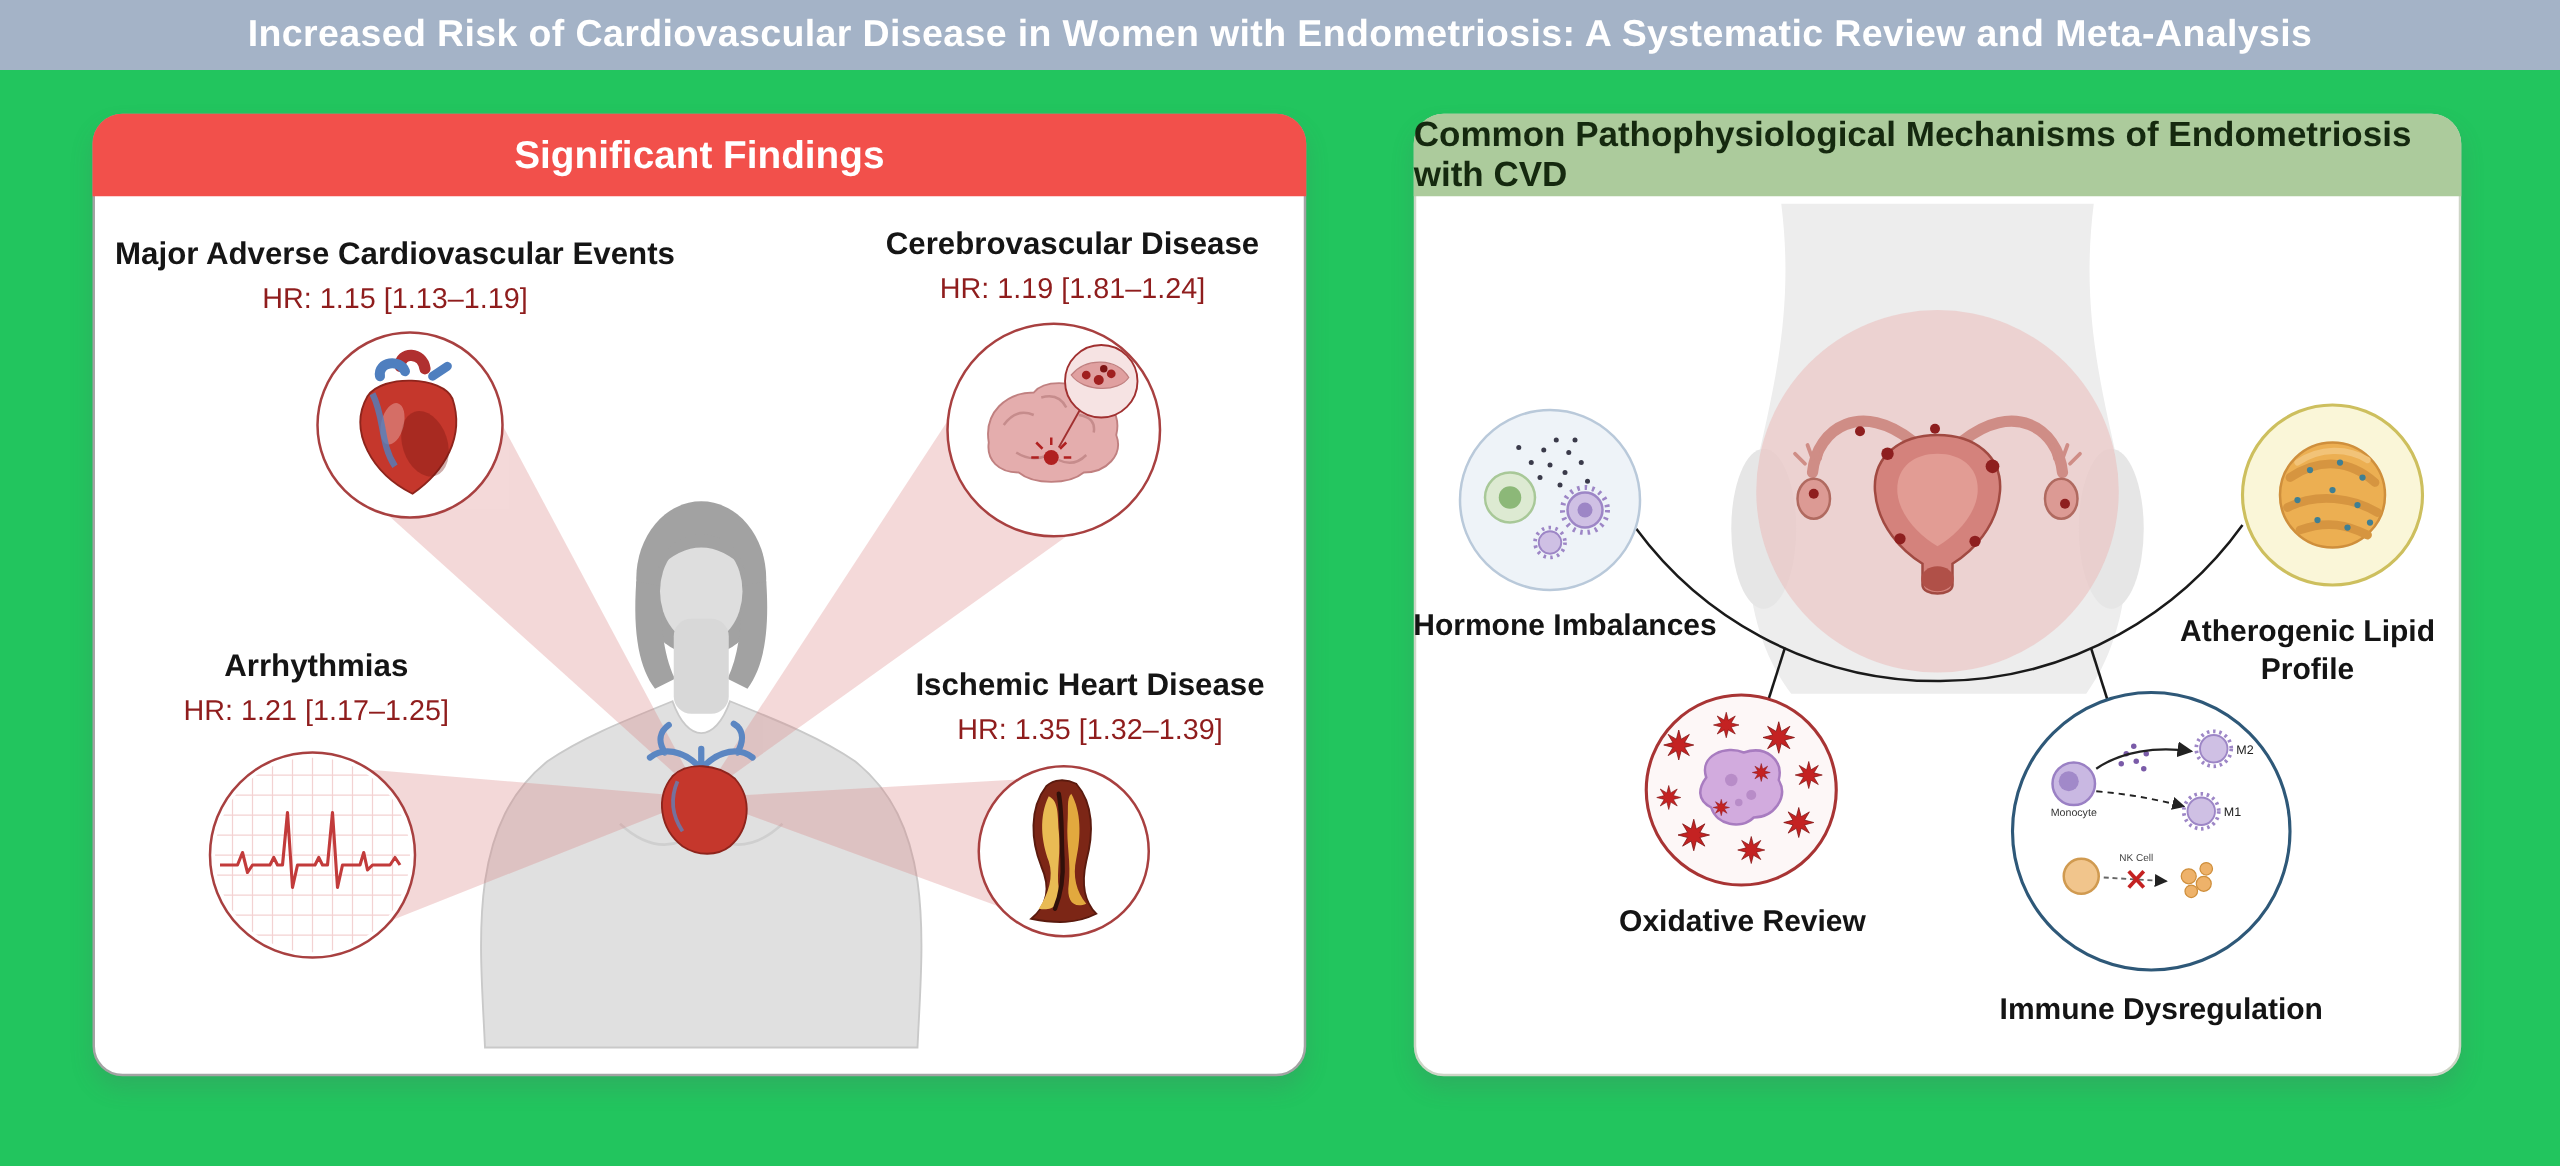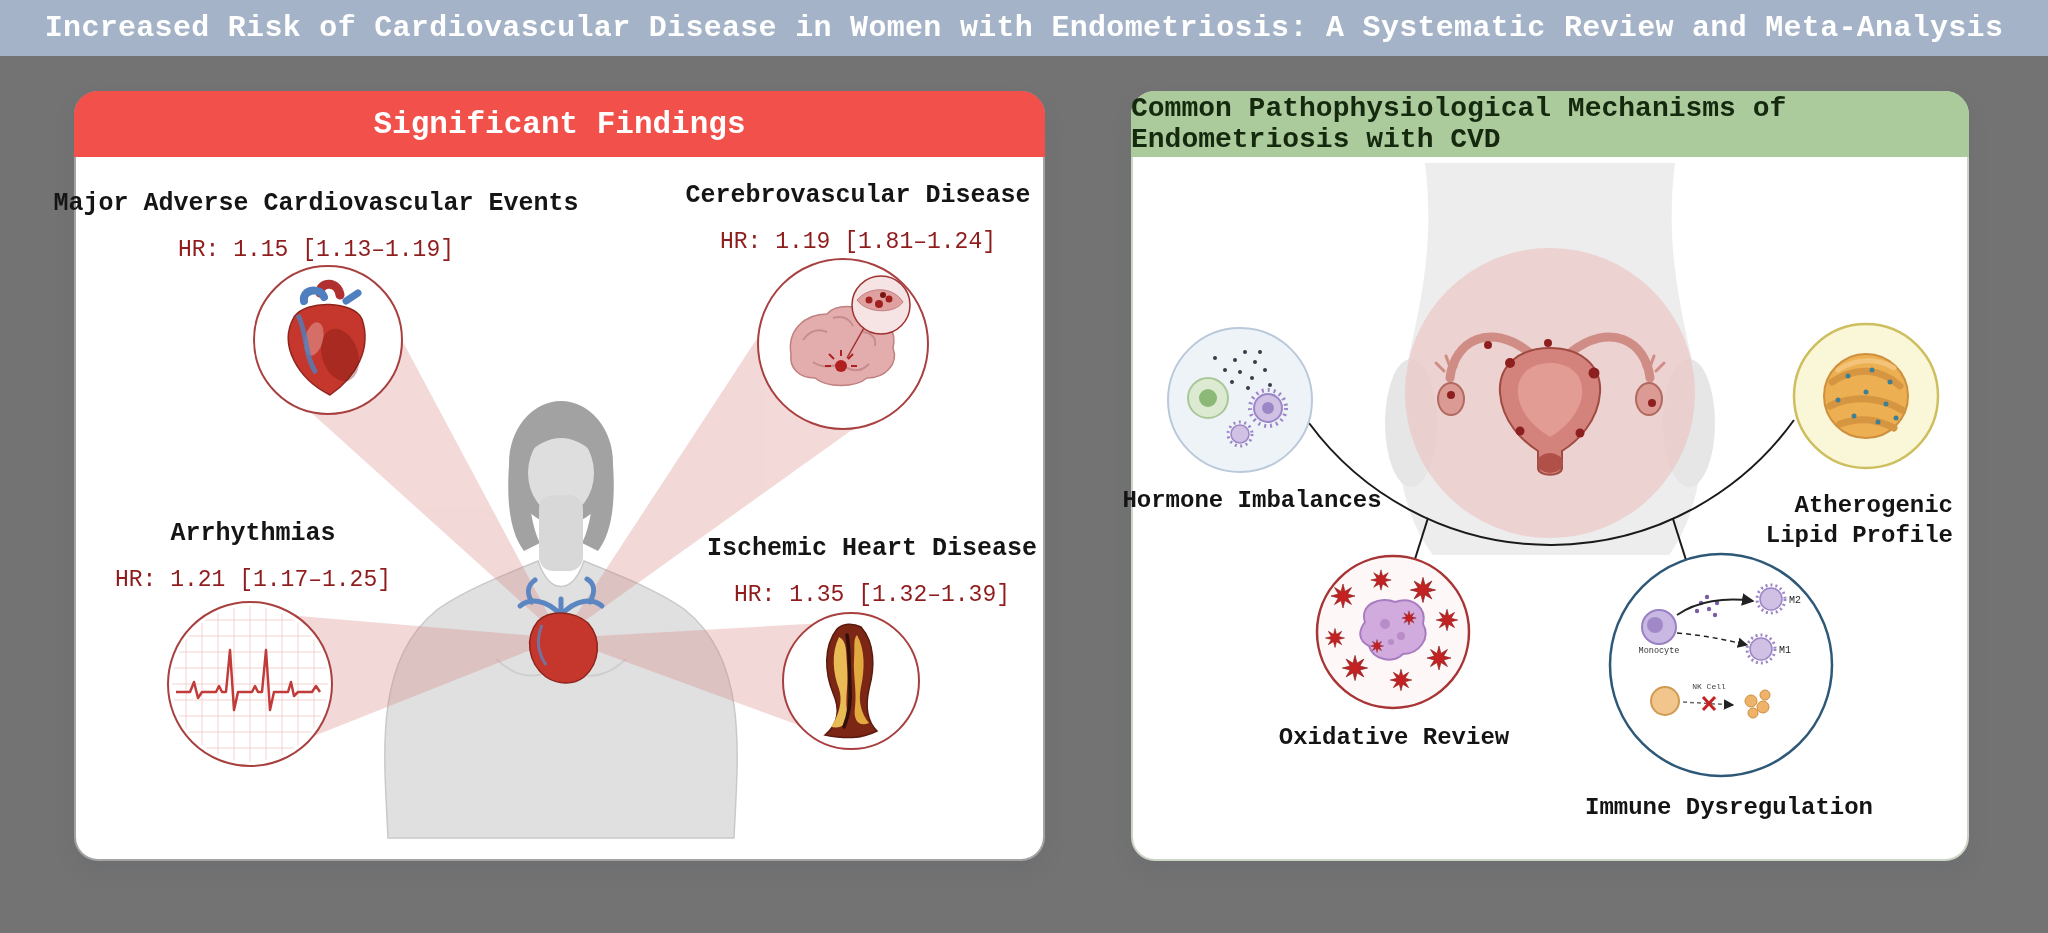--- a/index.html
+++ b/index.html
@@ -1,43 +1,43 @@
 <!DOCTYPE html>
 <html><head>
 <meta charset="utf-8">
 <style>
   html,body{margin:0;padding:0;background:#eaecee;}
-  .canvas{position:relative;width:2048px;height:933px;background:#737373;overflow:hidden;
-          font-family:Liberation Mono, monospace;}
+  .canvas{position:relative;width:2048px;height:933px;background:#22c55e;overflow:hidden;
+          font-family:Liberation Sans, sans-serif;}
 
   .title-bar{position:absolute;left:0;top:0;width:100%;height:56px;background:#a4b3c7;
              display:flex;align-items:center;justify-content:center;}
   .title-bar h1{margin:0;color:#ffffff;font-size:30px;font-weight:700;letter-spacing:.3px;}
 
   .panel{position:absolute;top:91px;height:766px;background:#ffffff;border-radius:24px;
          box-shadow:0 10px 18px rgba(90,95,105,.20);}
   .left-panel{left:74px;width:967px;border:2px solid #a3a3a3;}
   .right-panel{left:1131px;width:834px;border:2px solid #cdd5c6;}
 
   .panel-header{position:absolute;left:-2px;top:-2px;right:-2px;height:66px;
                 border-radius:24px 24px 0 0;display:flex;align-items:center;justify-content:center;}
   .panel-header.red{background:#f2504b;color:#ffffff;font-size:31px;font-weight:700;}
   .panel-header.green{background:#accb9c;color:#15290f;font-size:28px;font-weight:700;}
 
   .panel > svg{position:absolute;inset:0;width:100%;height:100%;pointer-events:none;}
 
   .finding{position:absolute;transform:translateX(-50%);text-align:center;white-space:nowrap;}
   .finding .f-label{font-size:25px;font-weight:700;color:#151515;}
-  .finding .f-hr{font-size:23px;font-weight:500;color:#8f1d1d;margin-top:19px;}
+  .finding .f-hr{font-size:23px;font-weight:500;color:#8f1d1d;margin-top:7px;}
   .f0{left:240px;top:96px;}
   .f1{left:782px;top:88px;}
   .f2{left:177px;top:426px;}
   .f3{left:796px;top:441px;}
 
-  .mech-label{position:absolute;transform:translateX(-50%);text-align:right;
+  .mech-label{position:absolute;transform:translateX(-50%);text-align:center;
               font-size:24px;font-weight:700;color:#141414;white-space:nowrap;line-height:1.25;}
   .mech-label.wrap{white-space:normal;width:214px;}
   .m0{left:119px;top:393px;}
   .m1{left:713px;top:398px;}
   .m2{left:261px;top:630px;}
   .m3{left:596px;top:700px;}
 </style>
 </head>
 <body>
 

